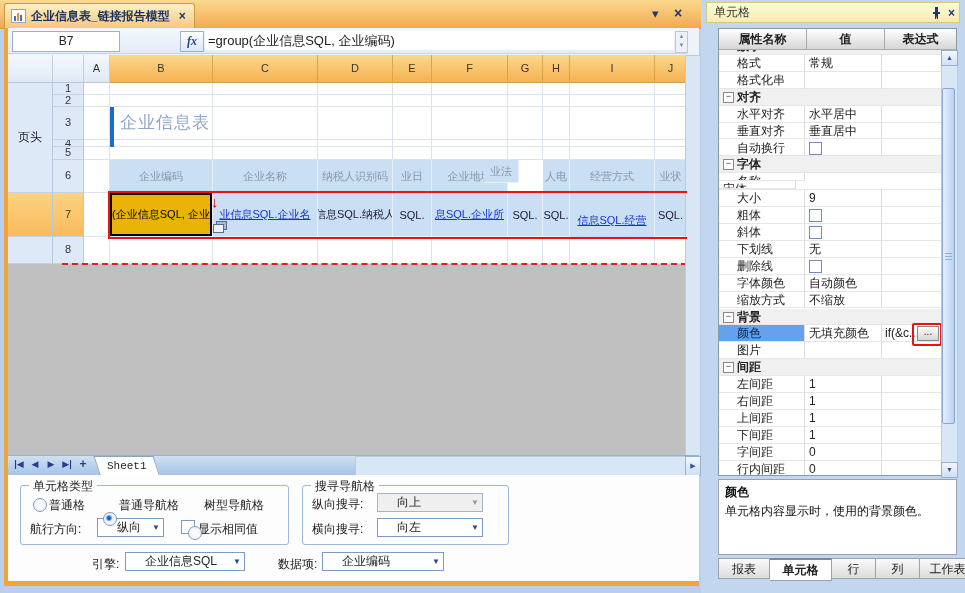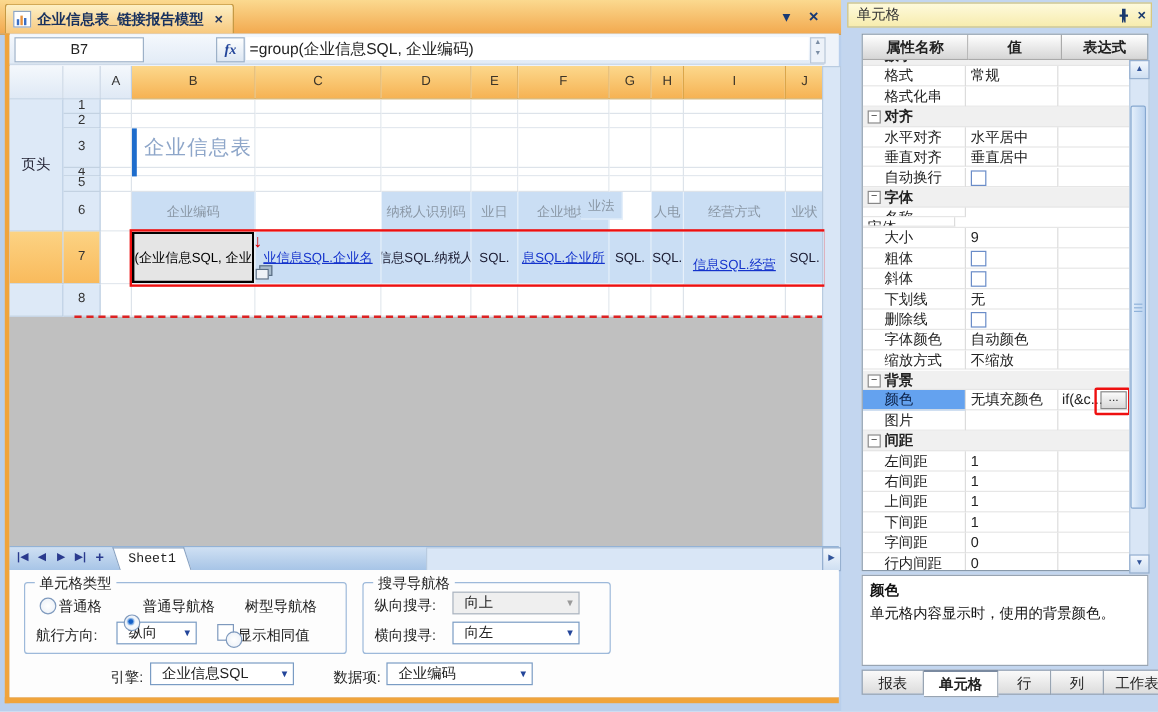--- a/index.html
+++ b/index.html
@@ -49,21 +49,21 @@
   .band{background:#dde9f7;border-right:1px solid #b5c8de;border-bottom:1px solid #c3d2e2;
     display:flex;align-items:center;justify-content:center;font-size:12px;color:#223;text-align:right;}
   .band.sel{background:linear-gradient(#fcd383,#f9ba5c);}
   .ecell{background:#fff;border-right:1px solid #dde3ea;border-bottom:1px solid #dde3ea;}
   .bcell{background:#cadef4;border-right:1px solid #e7f0fa;border-bottom:1px solid #e7f0fa;
     display:flex;align-items:center;justify-content:center;font-size:11px;
     white-space:nowrap;overflow:hidden;}
   .h6{color:#8a97a5;}
   .d7{color:#1a1a30;}
   .link7{color:#1433cc;text-decoration:underline;}
-  .selcell{background:#e5e5e5;box-shadow:inset 0 0 0 2px #000;color:#000;}
+  .selcell{background:#eab308;box-shadow:inset 0 0 0 2px #000;color:#000;}
   .titletxt{font-size:17px;color:#8ea6c9;letter-spacing:1px;white-space:nowrap;}
   .titlebar{background:#1d6ccc;}
   .redrect{border:2px solid #ee1010;background:transparent;pointer-events:none;}
   .reddash{border-top:2px dashed #dd2222;height:0;}
   .redarrow{color:#d00;font-weight:bold;font-size:15px;line-height:15px;}
   .badge{width:14px;height:11px;}
   .badge i{position:absolute;width:9px;height:7px;border:1px solid #5a6f85;}
   .badge i:nth-child(1){left:3px;top:0;background:#a8bccc;}
   .badge i:nth-child(2){left:0;top:3px;background:#eef2f7;}
   
@@ -86,21 +86,21 @@
   .bpanel{left:8px;top:475px;width:691px;height:106px;background:#fdfdfd;}
   .gbox{border:1px solid #9db9da;border-radius:3px;}
   .gleg{position:absolute;top:-8px;left:8px;background:#fdfdfd;padding:0 4px;font-size:12px;color:#222;}
   .radio{width:12px;height:12px;border:1px solid #7e99bd;border-radius:50%;background:
     radial-gradient(#fff,#e8eef6);position:relative;}
   .radio.on::after{content:"";position:absolute;left:3px;top:3px;width:4px;height:4px;
     border-radius:50%;background:#1560c8;box-shadow:0 0 1px 1px #6aa0e0;}
   .rlabel{font-size:12px;color:#222;}
   .dd{background:#fff;border:1px solid #7a9cc4;height:19px;box-sizing:border-box;display:flex;
     align-items:center;font-size:12px;}
-  .dd span{flex:1;padding-left:9px;white-space:nowrap;overflow:hidden;}
+  .dd span{flex:1;padding-left:19px;white-space:nowrap;overflow:hidden;}
   .dd b{width:14px;color:#23459a;font-size:8px;text-align:center;font-weight:normal;}
   .dd.dis{background:#efefef;border-color:#aab4c0;}
   .dd.dis b{color:#9a9a9a;}
   .cb{width:12px;height:12px;border:1px solid #7e99bd;background:#fff;}
   .plabel{font-size:12px;color:#222;white-space:nowrap;}
   
   .rpanel{left:701px;top:0;width:264px;height:593px;background:#c3d6ef;}
   .rtitle{left:706px;top:2px;width:254px;height:21px;background:linear-gradient(#fefadc,#f7ecae);
     border:1px solid #d8c87e;display:flex;align-items:center;padding:0 4px 0 7px;box-sizing:border-box;
     color:#333;font-size:12px;}
@@ -235,20 +235,21 @@
     <div class="cell ecell" style="left: 205px; top: 92px; width: 105px; height: 13px;"></div>
     <div class="cell ecell" style="left: 310px; top: 92px; width: 75px; height: 13px;"></div>
     <div class="cell ecell" style="left: 385px; top: 92px; width: 39px; height: 13px;"></div>
     <div class="cell ecell" style="left: 424px; top: 92px; width: 76px; height: 13px;"></div>
     <div class="cell ecell" style="left: 500px; top: 92px; width: 35px; height: 13px;"></div>
     <div class="cell ecell" style="left: 535px; top: 92px; width: 27px; height: 13px;"></div>
     <div class="cell ecell" style="left: 562px; top: 92px; width: 85px; height: 13px;"></div>
     <div class="cell ecell" style="left: 647px; top: 92px; width: 32px; height: 13px;"></div>
     <div class="cell ecell" style="left: 76px; top: 105px; width: 26px; height: 33px;"></div>
     <div class="cell bcell h6" style="left: 102px; top: 105px; width: 103px; height: 33px;">企业编码</div>
+    <div class="cell bcell h6" style="left: 205px; top: 105px; width: 105px; height: 33px;">企业名称</div>
     <div class="cell bcell h6" style="left: 310px; top: 105px; width: 75px; height: 33px;">纳税人识别码</div>
     <div class="cell bcell h6" style="left: 385px; top: 105px; width: 39px; height: 33px;">业日</div>
     <div class="cell bcell h6" style="left: 424px; top: 105px; width: 76px; height: 33px;">企业地址</div>
     <div class="cell bcell h6" style="left: 476px; top: 105px; width: 35px; height: 23px;">业法</div>
     <div class="cell bcell h6" style="left: 535px; top: 105px; width: 27px; height: 33px;">人电</div>
     <div class="cell bcell h6" style="left: 562px; top: 105px; width: 85px; height: 33px;">经营方式</div>
     <div class="cell bcell h6" style="left: 647px; top: 105px; width: 32px; height: 33px;">业状</div>
     <div class="cell ecell" style="left: 76px; top: 138px; width: 26px; height: 44px;"></div>
     <div class="cell bcell selcell" style="left: 102px; top: 138px; width: 103px; height: 44px;">(企业信息SQL, 企业</div>
     <div class="cell bcell link7" style="left: 205px; top: 138px; width: 105px; height: 44px;">业信息SQL.企业名</div>

